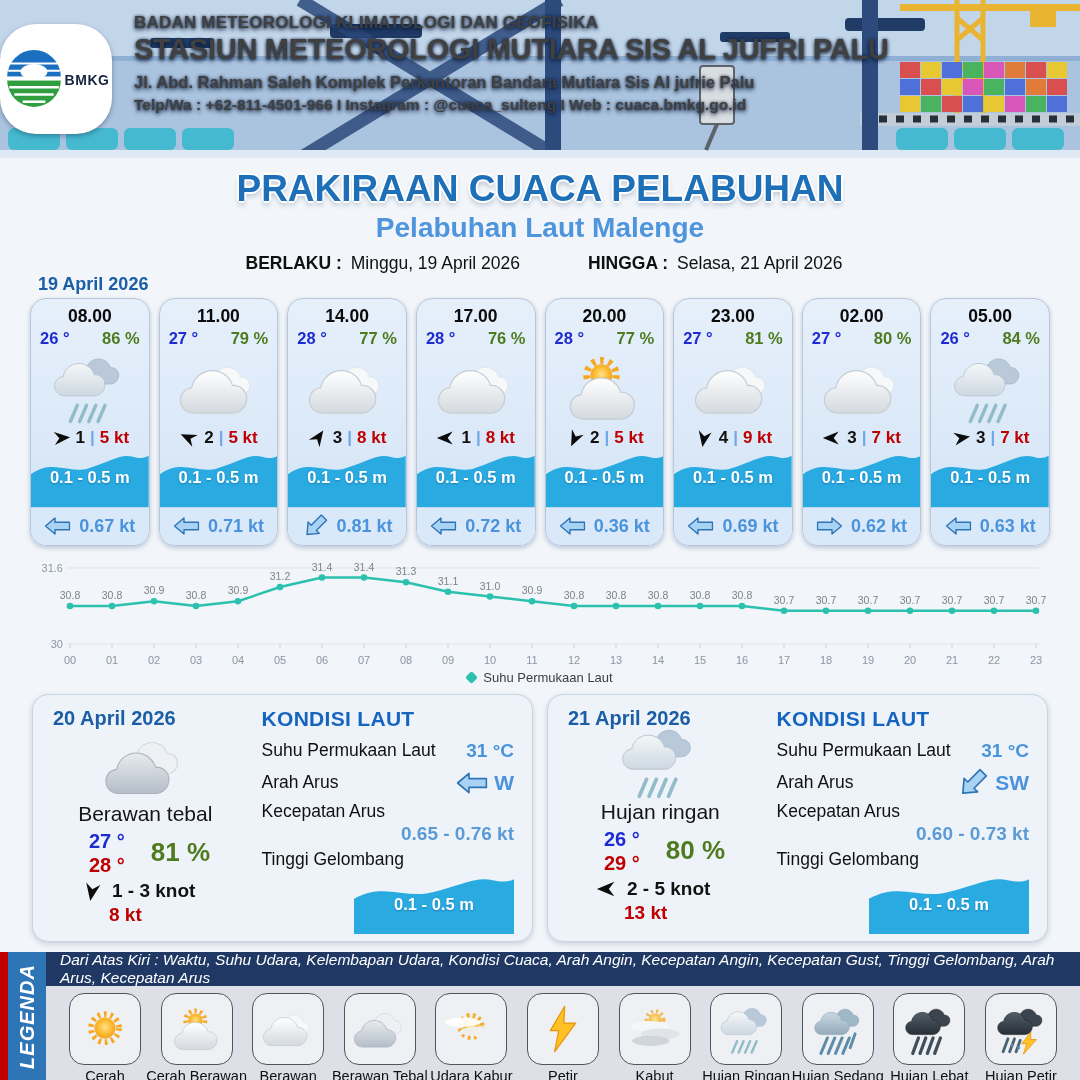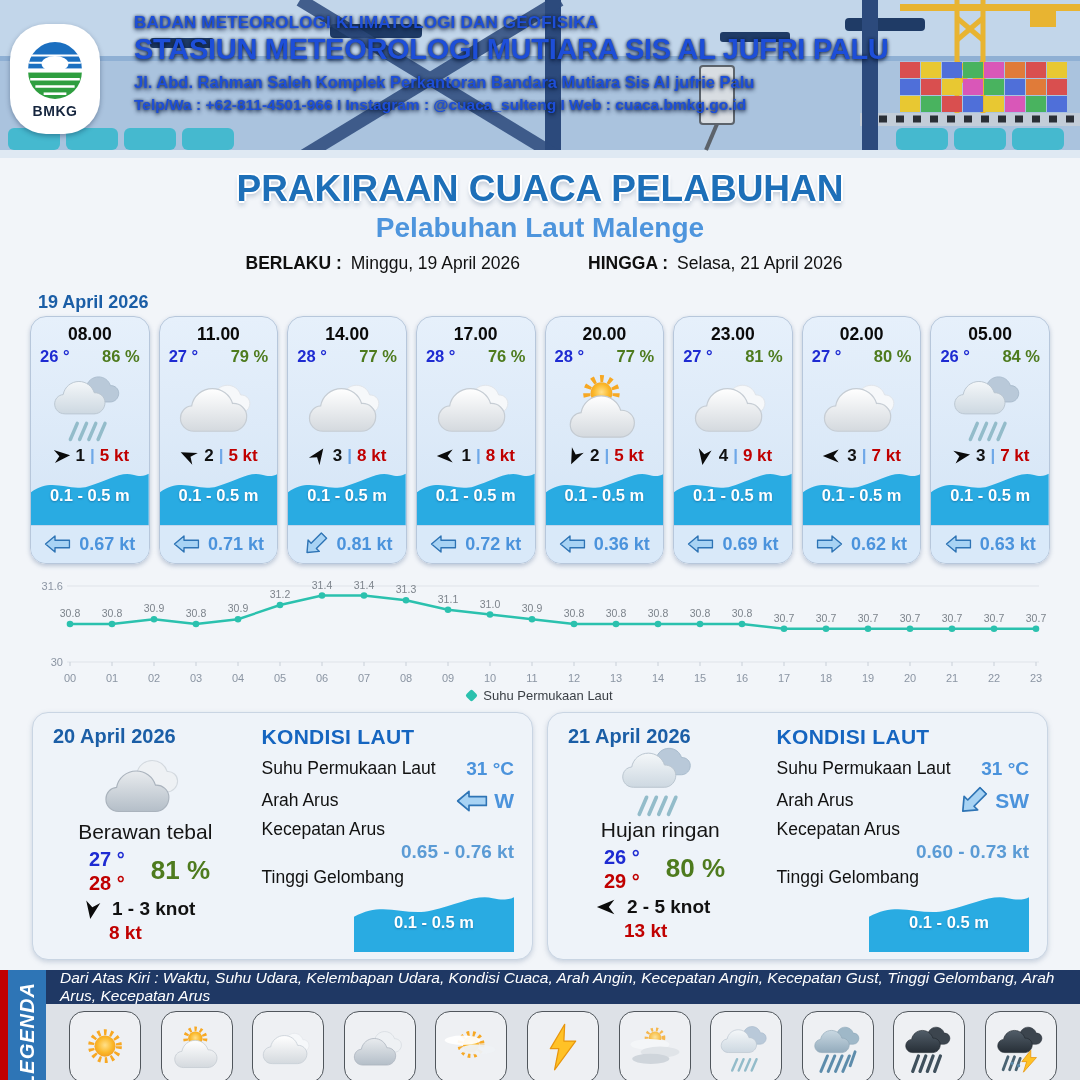--- a/index.html
+++ b/index.html
@@ -2,39 +2,39 @@
 <html><head>
 <meta charset="utf-8">
 <style>
   html,body{margin:0;padding:0;background:#e9edf2;}
   .page{width:1080px;height:1080px;background:#f2f5f9;position:relative;overflow:hidden;
         font-family:"Liberation Sans",sans-serif;}
 
   
   .hero{position:relative;height:158px;background:#aac3de;}
   .hero-art{position:absolute;inset:0;width:100%;height:100%;}
-  .hero-logo{position:absolute;left:10px;top:24px;width:90px;height:110px;background:#fff;
-             border-radius:36px;display:flex;flex-direction:column;align-items:center;
+  .hero-logo{position:absolute;left:0;top:24px;width:112px;height:110px;background:#fff;
+             border-radius:36px;display:flex;flex-direction:row;align-items:center;
              justify-content:center;box-shadow:0 2px 5px rgba(10,30,60,.35);}
   .hero-logo .bmkg-txt{font-size:14px;font-weight:bold;color:#14243d;letter-spacing:.5px;margin-top:1px;}
-  .hero-text{position:absolute;left:134px;top:13px;right:8px;color:#1d4ed8;
+  .hero-text{position:absolute;left:134px;top:13px;right:8px;color:#404040;
              text-shadow:0 2px 4px rgba(8,25,55,.85),0 0 3px rgba(8,25,55,.7);}
   .h-agency{font-size:17px;font-weight:bold;letter-spacing:.2px;}
   .h-station{font-size:29px;font-weight:bold;margin-top:0;letter-spacing:-.3px;}
   .h-address{font-size:16.5px;font-weight:bold;margin-top:7px;}
   .h-contact{font-size:15.5px;font-weight:bold;margin-top:4px;}
 
   
   .t-main{text-align:center;font-size:37px;font-weight:bold;color:#1D6FB8;margin-top:12px;line-height:1.05;
           text-shadow:-2px 0 0 #fff,2px 0 0 #fff,0 -2px 0 #fff,0 2px 0 #fff,0 4px 5px rgba(40,70,110,.3);}
   .t-sub{text-align:center;font-size:28px;font-weight:bold;color:#4E95DD;margin-top:3px;}
   .t-valid{display:flex;justify-content:center;gap:60px;margin-top:9px;font-size:17.5px;color:#101010;}
   .t-valid .grp{display:flex;gap:9px;align-items:baseline;}
   .t-valid .v-label{font-weight:bold;padding-left:8px;}
-  .t-date{margin:18px 0 3px 38px;font-size:18px;font-weight:bold;color:#1B5EA6;}
+  .t-date{margin:0 0 3px 38px;font-size:18px;font-weight:bold;color:#1B5EA6;}
 
   
   .cards{display:flex;gap:9px;margin:2px 30px 0;}
   .card{flex:1;height:246px;background:linear-gradient(#e6f0fb,#d2e3f5);border:1px solid #b7c7db;
         border-radius:16px;box-shadow:0 2px 4px rgba(120,140,170,.45);overflow:hidden;
         display:flex;flex-direction:column;}
   .c-time{text-align:center;font-weight:bold;font-size:17.5px;color:#0a0a0a;padding-top:7px;}
   .c-meta{display:flex;justify-content:space-between;padding:2px 9px 0;font-weight:bold;font-size:16.5px;}
   .c-meta .temp{color:#1E2BD2;}
   .c-meta .hum{color:#4E7B1E;}

